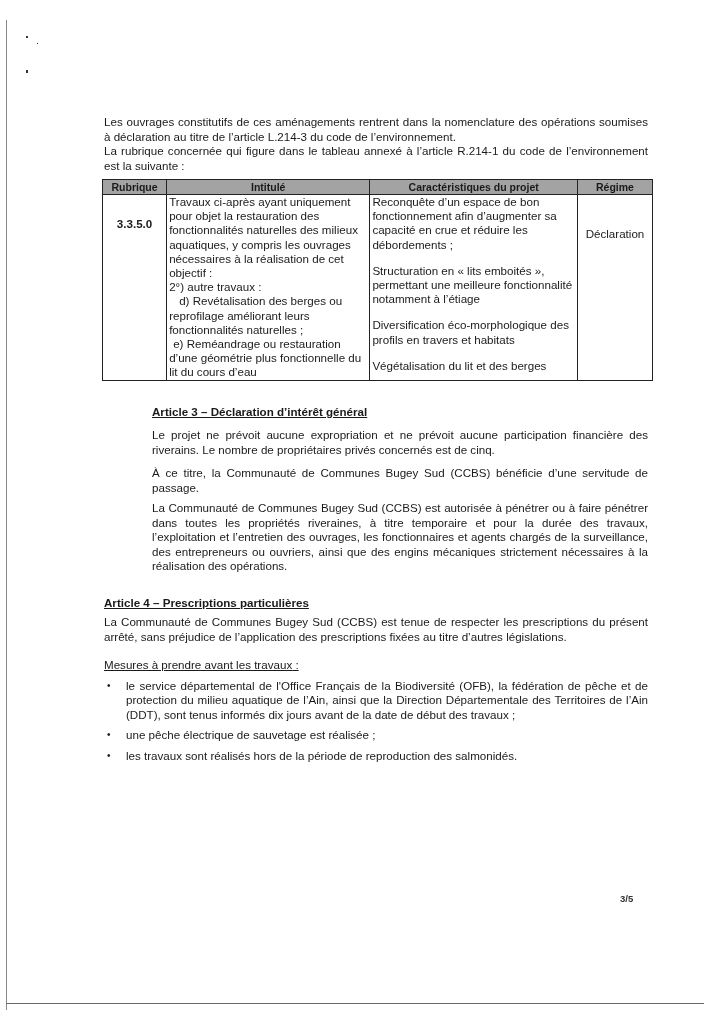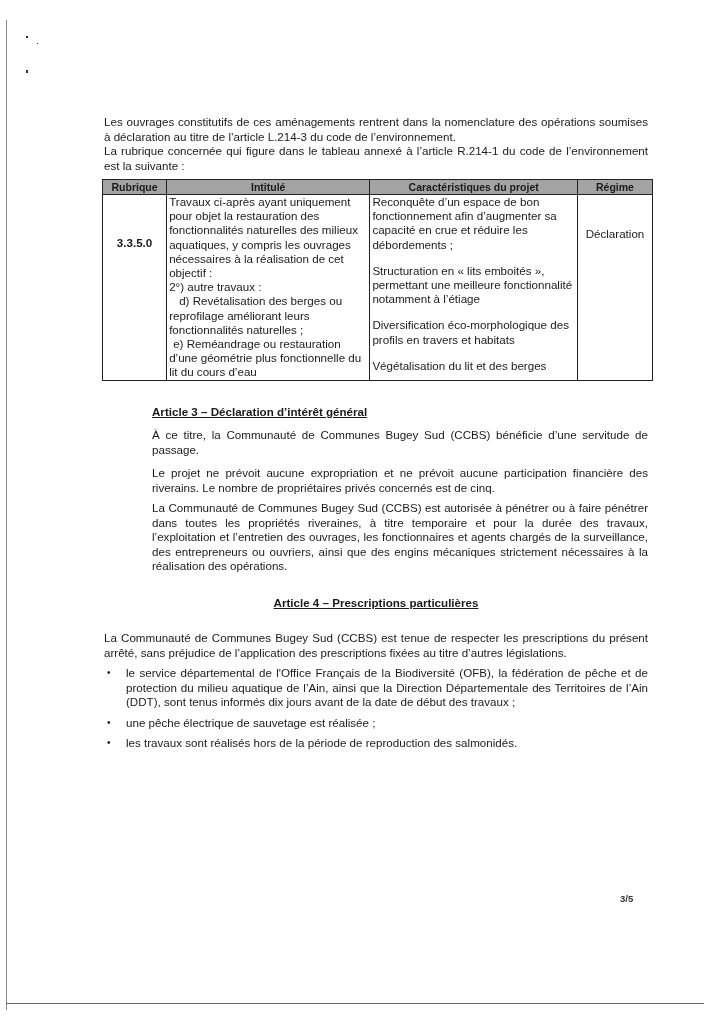--- a/index.html
+++ b/index.html
@@ -83,21 +83,21 @@
       font-size: 11.6px;
       font-weight: bold;
       text-decoration: underline;
       margin: 0;
     }
     .sec-art3 { margin-top: 24px; margin-left: 48px; }
     .sec-art3 h3 { margin-bottom: 5px; }
     .gap-para { margin-top: 9px; }
     .gap-para-sm { margin-top: 6px; }
     .sec-art4 { margin-top: 22px; }
-    .sec-art4 h3 { margin-bottom: 21px; text-align: center; }
+    .sec-art4 h3 { margin-bottom: 5px; }
     .subhead {
       margin-top: 14px;
       text-decoration: underline;
     }
     .subhead .colon { text-decoration: none; }
     ul.measures {
       list-style: none;
       margin: 6px 0 0 0;
       padding: 0 0 0 21px;
     }
@@ -142,21 +142,21 @@
     <thead>
       <tr>
         <th class="col-rub">Rubrique</th>
         <th class="col-int">Intitulé</th>
         <th class="col-car">Caractéristiques du projet</th>
         <th class="col-reg">Régime</th>
       </tr>
     </thead>
     <tbody>
       <tr>
-        <td class="center-cell" style="vertical-align:top;padding-top:41px;margin-left:48px;">
+        <td class="center-cell" style="vertical-align:top;padding-top:22px;margin-left:48px;">
           <span style="font-weight:bold;">3.3.5.0</span>
         </td>
         <td>
           <span class="cell-line">Travaux ci-après ayant uniquement pour objet la restauration des fonctionnalités naturelles des milieux aquatiques, y compris les ouvrages nécessaires à la réalisation de cet objectif :</span>
           <span class="cell-line">2°) autre travaux :</span>
           <span class="cell-line" style="text-indent:10px;">d) Revétalisation des berges ou reprofilage améliorant leurs fonctionnalités naturelles ;</span>
           <span class="cell-line" style="text-indent:4px;">e) Reméandrage ou restauration d’une géométrie plus fonctionnelle du lit du cours d’eau</span>
         </td>
         <td>
           <span class="cell-line">Reconquête d’un espace de bon fonctionnement afin d’augmenter sa capacité en crue et réduire les débordements ;</span>
@@ -169,29 +169,32 @@
         </td>
         <td class="center-cell" style="vertical-align:top;padding-top:32px;">
           <span>Déclaration</span>
         </td>
       </tr>
     </tbody>
   </table>
 
   <div class="sec-art3">
     <h3 class="article">Article 3 – Déclaration d’intérêt général</h3>
+    <p class="gap-para">Le projet ne prévoit aucune expropriation et ne prévoit aucune participation financière des riverains. Le nombre de propriétaires privés concernés est de cinq.</p>
     <p class="gap-para">À ce titre, la Communauté de Communes Bugey Sud (CCBS) bénéficie d’une servitude de passage.</p>
-    <p class="gap-para">Le projet ne prévoit aucune expropriation et ne prévoit aucune participation financière des riverains. Le nombre de propriétaires privés concernés est de cinq.</p>
     <p class="gap-para-sm">La Communauté de Communes Bugey Sud (CCBS) est autorisée à pénétrer ou à faire pénétrer dans toutes les propriétés riveraines, à titre temporaire et pour la durée des travaux, l’exploitation et l’entretien des ouvrages, les fonctionnaires et agents chargés de la surveillance, des entrepreneurs ou ouvriers, ainsi que des engins mécaniques strictement nécessaires à la réalisation des opérations.</p>
   </div>
 
   <div class="sec-art4">
     <h3 class="article">Article 4 – Prescriptions particulières</h3>
     <p>La Communauté de Communes Bugey Sud (CCBS) est tenue de respecter les prescriptions du présent arrêté, sans préjudice de l’application des prescriptions fixées au titre d’autres législations.</p>
 
+    <div class="subhead">
+      <span>Mesures à prendre avant les travaux</span><span class="colon"> :</span>
+    </div>
 
     <ul class="measures">
       <li>
         <span class="bullet">•</span>
         <span>le service départemental de l'Office Français de la Biodiversité (OFB), la fédération de pêche et de protection du milieu aquatique de l’Ain, ainsi que la Direction Départementale des Territoires de l’Ain (DDT), sont tenus informés dix jours avant de la date de début des travaux ;</span>
       </li>
       <li>
         <span class="bullet">•</span>
         <span>une pêche électrique de sauvetage est réalisée ;</span>
       </li>

